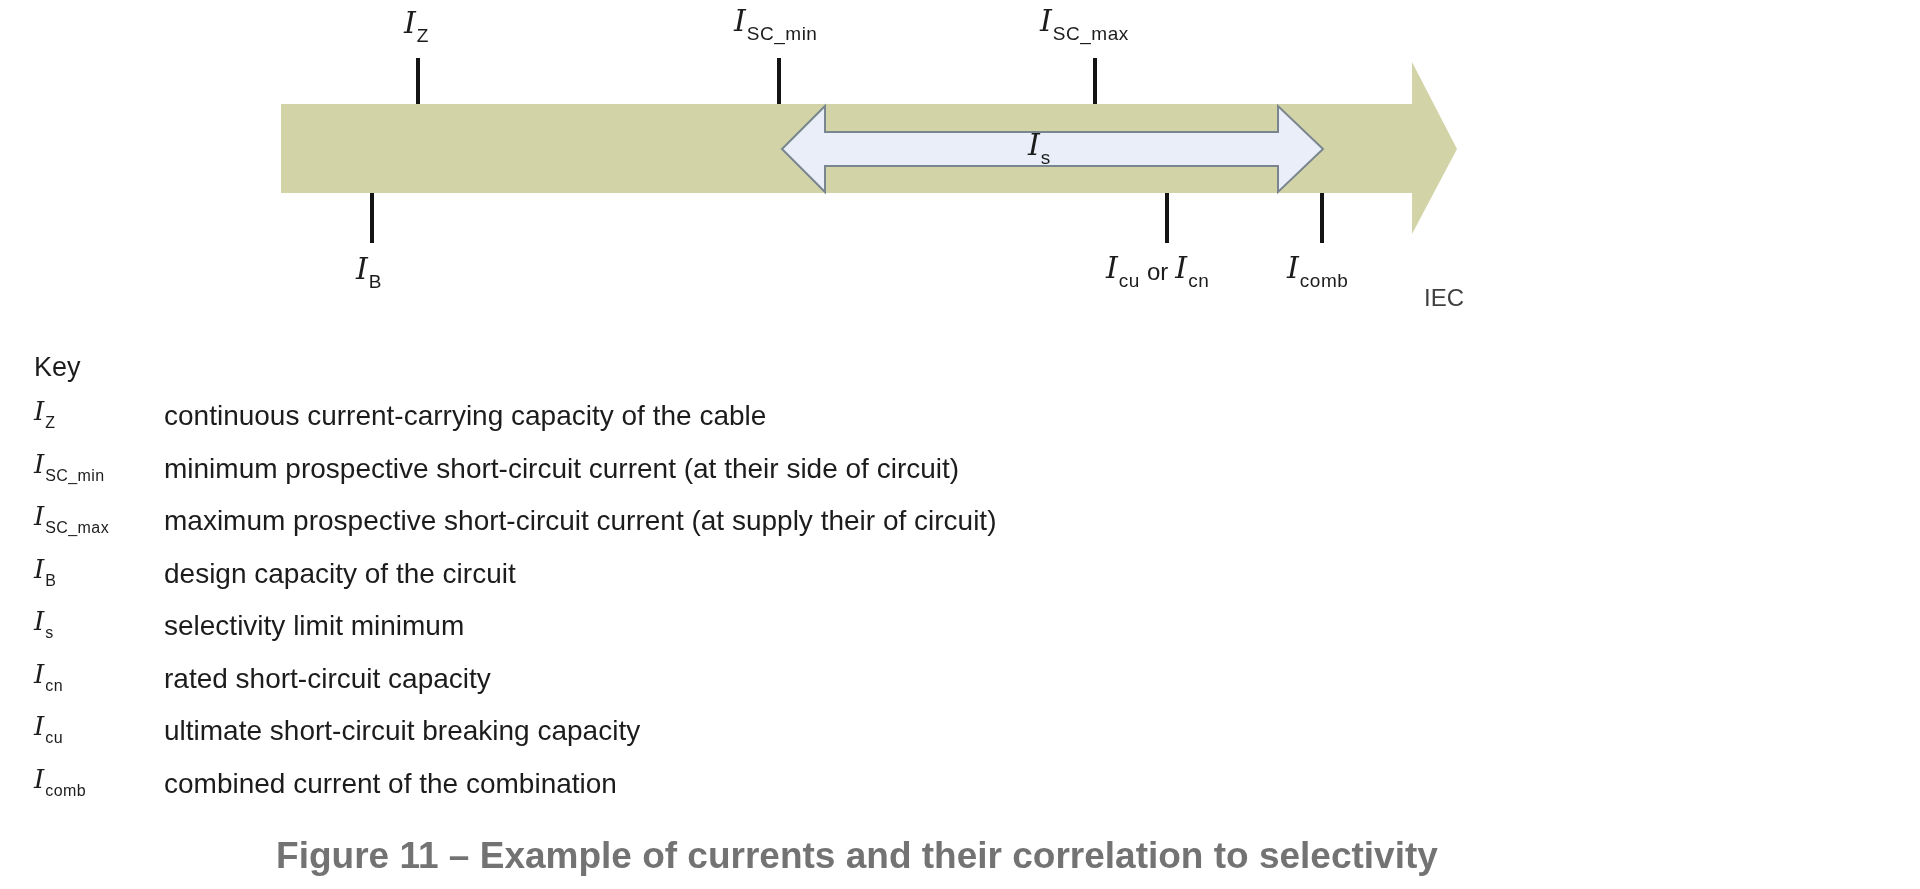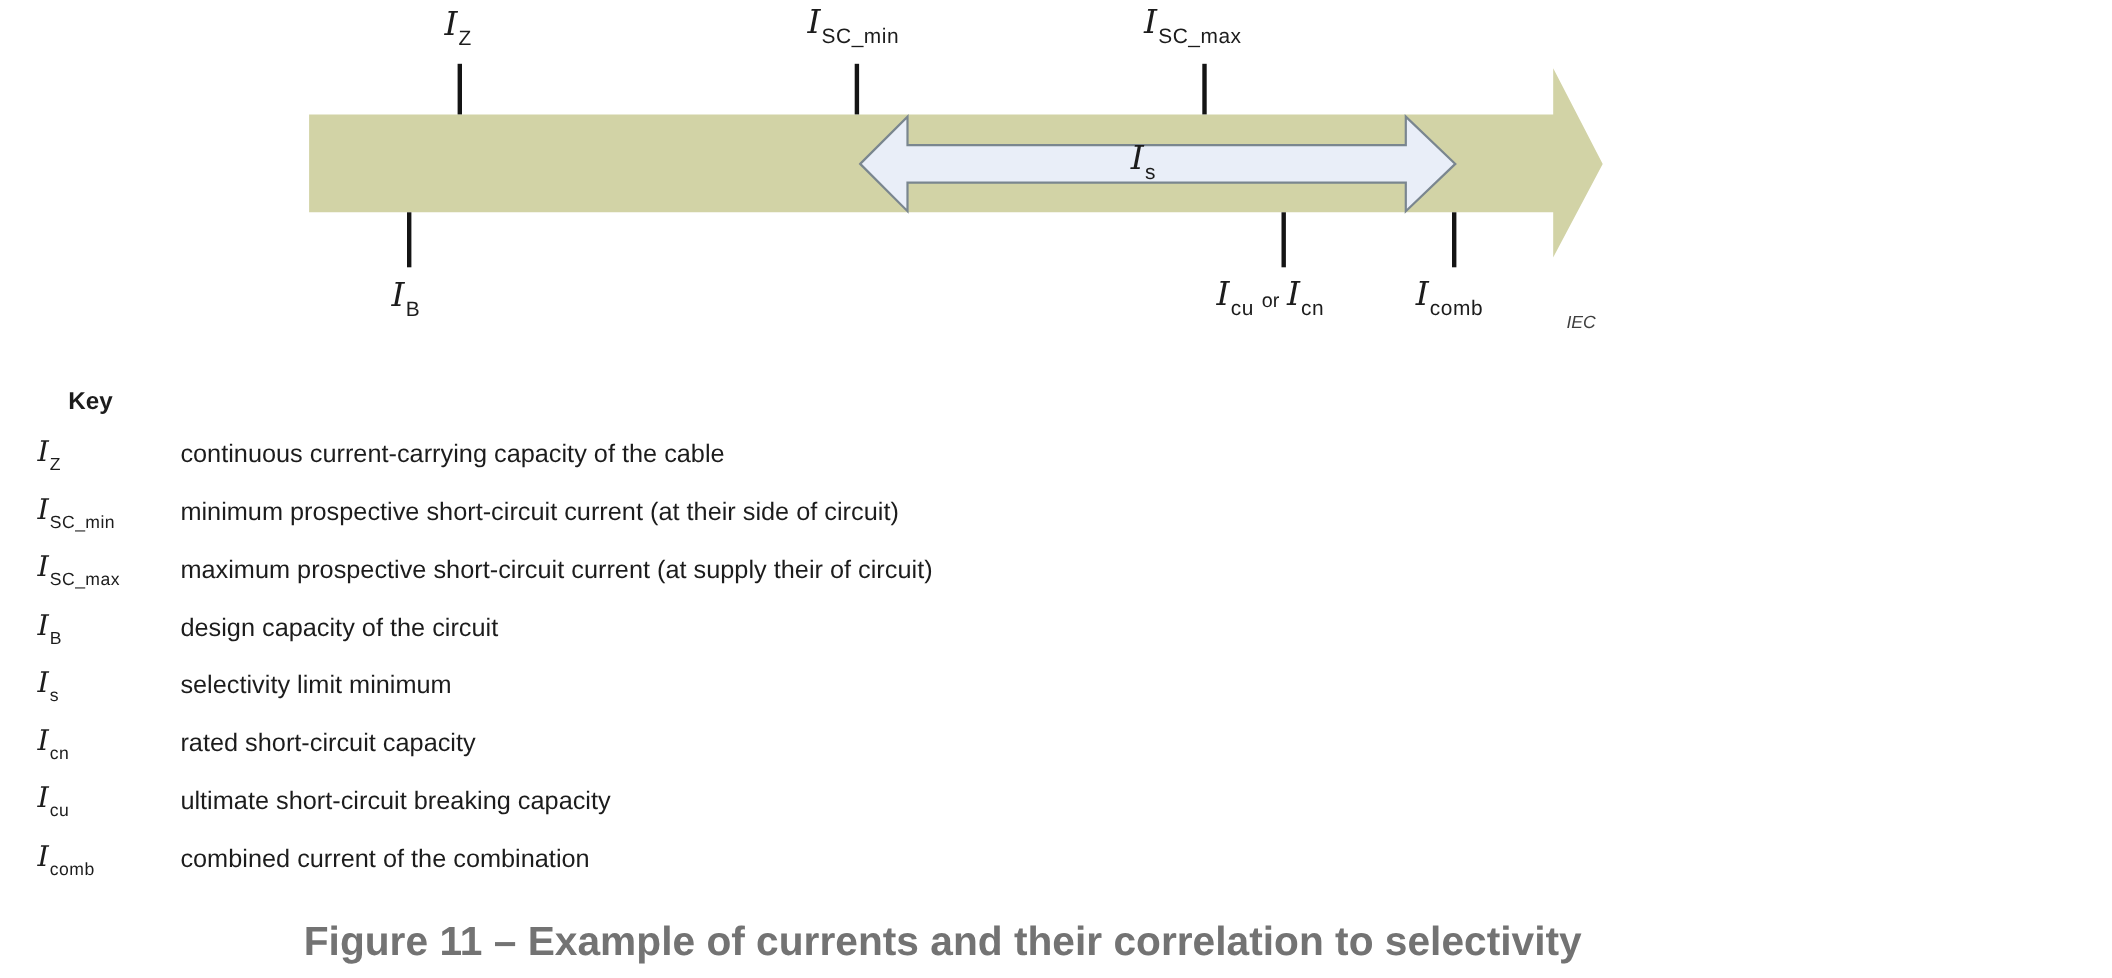--- a/index.html
+++ b/index.html
@@ -26,55 +26,54 @@
   .marker .msub {
     font-family: "Liberation Sans", sans-serif;
     font-size: 19px;
     position: relative;
     top: 9px;
     margin-left: 1px;
     letter-spacing: 0.5px;
   }
   .marker .mor {
     font-family: "Liberation Sans", sans-serif;
-    font-size: 18px;
+    font-size: 24px;
     margin: 0 7px;
     position: relative;
     top: 2px;
   }
   .iec-credit {
     position: absolute;
     left: 1424px; top: 286px;
     font-family: "Liberation Sans", sans-serif;
-    font-style: italic;
-    font-size: 16px;
+    font-size: 24px;
     color: #3f3f3f;
     line-height: 1;
   }
 
   
   .key-heading {
     position: absolute; left: 34px; top: 353px;
-    font-size: 22px; font-weight: bold; line-height: 1.1; margin-left: 28px;
+    font-size: 27px; font-weight: normal; line-height: 1.1;
   }
   .key-rows { position: absolute; left: 34px; top: 398px; }
   .key-row { display: flex; align-items: flex-start; height: 52.5px; }
   .key-sym { width: 130px; flex: 0 0 130px; line-height: 1; white-space: nowrap; }
   .key-sym .ki {
     font-family: "DejaVu Serif", serif;
     font-style: italic;
     font-size: 26px;
   }
   .key-sym .ksub {
     font-family: "Liberation Sans", sans-serif;
     font-size: 16px;
     position: relative; top: 8px; margin-left: 1px;
     letter-spacing: 0.4px;
   }
-  .key-def { font-size: 23px; line-height: 1.2; padding-top: 1px; }
+  .key-def { font-size: 28px; line-height: 1.2; padding-top: 1px; }
 
   
   .caption {
     position: absolute; left: 0; top: 836px; width: 1714px;
     text-align: center;
     font-size: 37px; font-weight: bold;
     line-height: 1.1;
     color: #737373;
   }
 </style>

